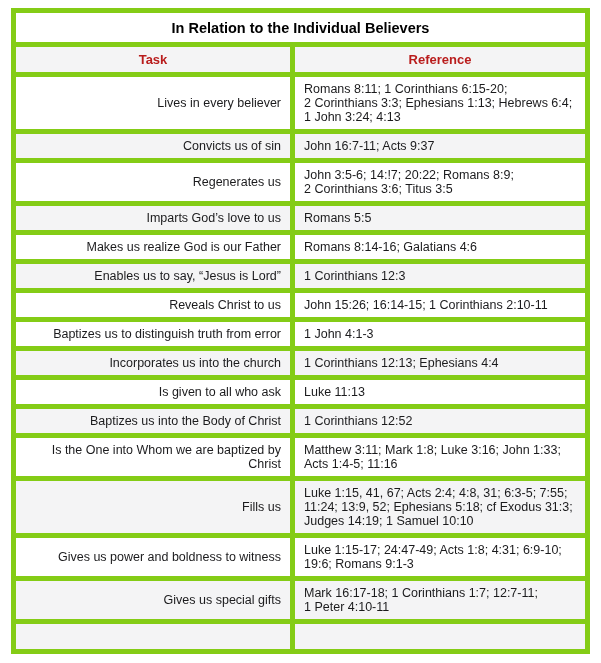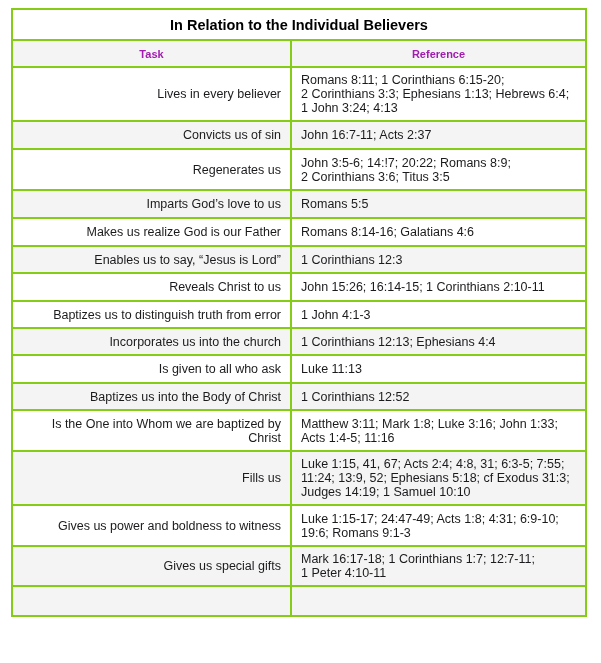--- a/index.html
+++ b/index.html
@@ -21,41 +21,41 @@
     position: absolute;
     left: 11px;
     top: 8px;
     width: 574px;
     border-collapse: collapse;
     table-layout: fixed;
     font-size: 12.5px;
     color: #1b1b1d;
   }
   table.doc-table td, table.doc-table th {
-    border: 2px solid #84cc16;
+    border: 5px solid #84cc16;
     vertical-align: middle;
     padding: 5px 9px;
     line-height: 14px;
     overflow: hidden;
   }
   tr.title-row td {
     text-align: center;
     font-weight: bold;
     font-size: 14.5px;
     height: 19px;
     background: #ffffff;
     color: #000000;
   }
   tr.header-row th {
     text-align: center;
     font-weight: bold;
-    font-size: 11px;
+    font-size: 13px;
     height: 15px;
     background: #f4f4f5;
-    color: #a21caf;
+    color: #b91c1c;
   }
   tr.data-row td { background: #ffffff; }
   tr.data-row.stripe td { background: #f4f4f5; }
   td.task-cell { text-align: right; }
   td.ref-cell { text-align: left; white-space: pre-line; }
 </style>
 </head>
 <body>
 
 <div class="page">
@@ -74,21 +74,21 @@
       </tr>
 
     <tr class="data-row" style="height: 54px;">
           <td class="task-cell">Lives in every believer</td>
           <td class="ref-cell">Romans 8:11; 1 Corinthians 6:15-20;
 2 Corinthians 3:3; Ephesians 1:13; Hebrews 6:4;
 1 John 3:24; 4:13</td>
         </tr>
         <tr class="data-row stripe" style="height: 28px;">
           <td class="task-cell">Convicts us of sin</td>
-          <td class="ref-cell">John 16:7-11; Acts 2:37</td>
+          <td class="ref-cell">John 16:7-11; Acts 9:37</td>
         </tr>
         <tr class="data-row" style="height: 41px;">
           <td class="task-cell">Regenerates us</td>
           <td class="ref-cell">John 3:5-6; 14:!7; 20:22; Romans 8:9;
 2 Corinthians 3:6; Titus 3:5</td>
         </tr>
         <tr class="data-row stripe" style="height: 28px;">
           <td class="task-cell">Imparts God’s love to us</td>
           <td class="ref-cell">Romans 5:5</td>
         </tr>

